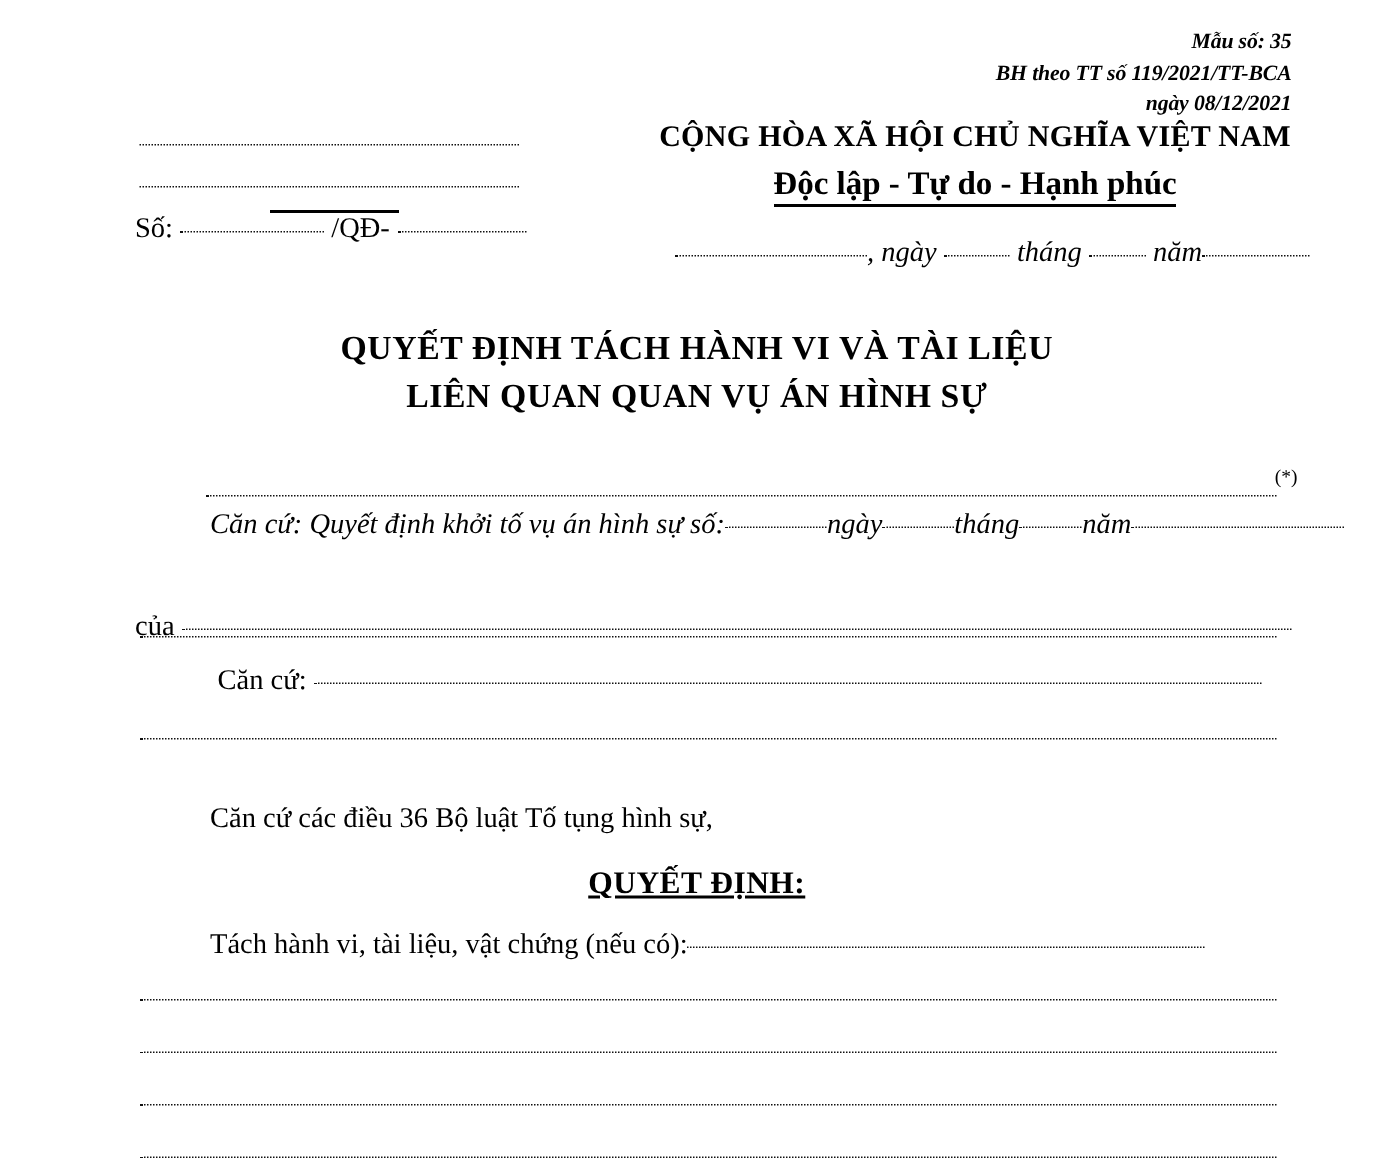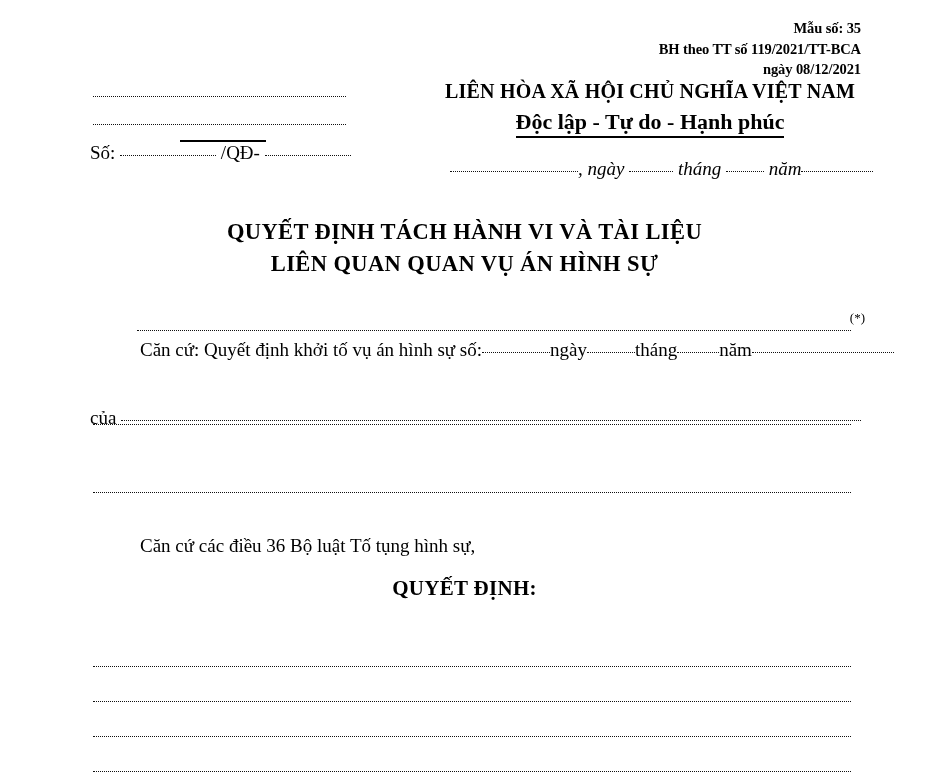--- a/index.html
+++ b/index.html
@@ -35,20 +35,21 @@
     height: 0;
     position: absolute;
   }
 
   
   .meta {
     position: absolute;
     right: 68px;
     top: 18px;
     text-align: right;
+    font-style: italic;
     font-weight: bold;
     font-size: 14.5px;
     line-height: 20.5px;
     letter-spacing: -0.1px;
   }
   .meta div { white-space: nowrap; }
 
   
   .national {
     position: absolute;
@@ -131,20 +132,21 @@
     font-size: 13px;
   }
   .line-star { left: 137px; top: 330px; width: 714px; }
 
   .cancu1 {
     position: absolute;
     left: 140px;
     top: 339px;
     font-size: 19px;
     white-space: nowrap;
+    font-style: italic;
   }
   .cancu1 .dots.no  { width: 68px; }
   .cancu1 .dots.d   { width: 48px; }
   .cancu1 .dots.m   { width: 42px; }
   .cancu1 .dots.y   { width: 142px; }
 
   .cua {
     position: absolute;
     left: 90px;
     top: 376px;
@@ -178,20 +180,21 @@
 
   .decide-heading {
     position: absolute;
     left: 0;
     right: 0;
     top: 576px;
     text-align: center;
     font-weight: bold;
     font-size: 21px;
     letter-spacing: 0.3px;
+    text-decoration: underline;
   }
 
   .tach {
     position: absolute;
     left: 140px;
     top: 619px;
     font-size: 19px;
     white-space: nowrap;
   }
   .tach .dots { width: 345px; }
@@ -206,21 +209,21 @@
 
 <div class="page">
 
   <div class="meta">
     <div>Mẫu số: 35</div>
     <div>BH theo TT số 119/2021/TT-BCA</div>
     <div>ngày 08/12/2021</div>
   </div>
 
   <div class="national">
-    <div class="l1">LIÊN HÒA XÃ HỘI CHỦ NGHĨA VIỆT NAM</div>
+    <div class="l1">CỘNG HÒA XÃ HỘI CHỦ NGHĨA VIỆT NAM</div>
     <div class="l2">Độc lập - Tự do - Hạnh phúc</div>
   </div>
 
   <div class="dotline agency-line-1"></div>
   <div class="dotline agency-line-2"></div>
   <div class="agency-rule"></div>
 
   <div class="so-line">
     <span>Số:</span>
     <span class="dots a"></span>
@@ -249,26 +252,33 @@
     <span>Căn cứ: Quyết định khởi tố vụ án hình sự số:</span><span class="dots no"></span><span>ngày</span><span class="dots d"></span><span>tháng</span><span class="dots m"></span><span>năm</span><span class="dots y"></span>
   </div>
 
   <div class="cua">
     <span>của</span>
     <span class="dots"></span>
   </div>
 
   <div class="dotline line-a"></div>
 
+  <div class="cancu2">
+    <span>Căn cứ:</span>
+    <span class="dots"></span>
+  </div>
 
   <div class="dotline line-b"></div>
 
   <div class="para p2">Căn cứ các điều 36 Bộ luật Tố tụng hình sự,</div>
 
   <div class="decide-heading">QUYẾT ĐỊNH:</div>
 
+  <div class="tach">
+    <span>Tách hành vi, tài liệu, vật chứng (nếu có):</span><span class="dots"></span>
+  </div>
 
   <div class="dotline line-c1"></div>
   <div class="dotline line-c2"></div>
   <div class="dotline line-c3"></div>
   <div class="dotline line-c4"></div>
 
 </div>
 
 </body></html>

